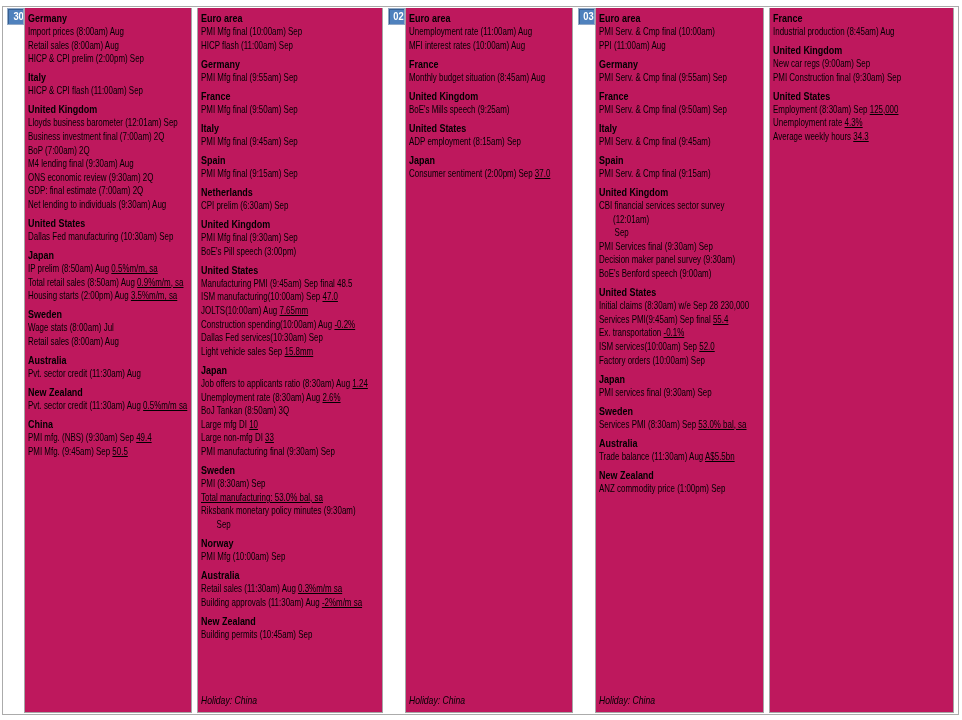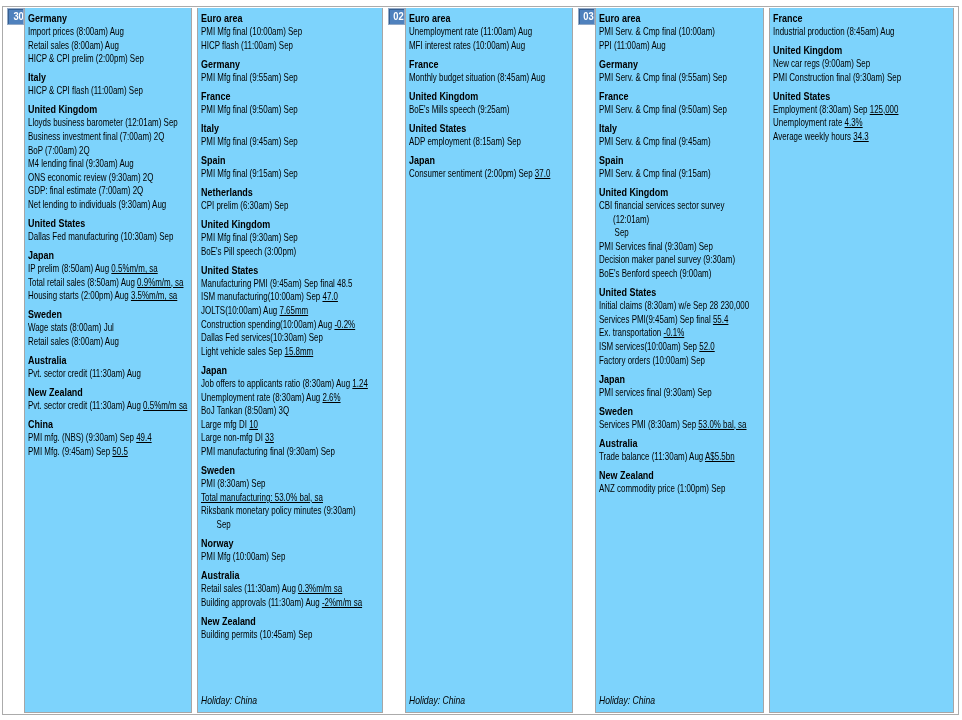--- a/index.html
+++ b/index.html
@@ -7,21 +7,21 @@
     font-family:"Liberation Sans", sans-serif; color:#000; }
   .frame { position:absolute; left:2px; top:6px; width:957px; height:709px;
     border:1px solid #ababab; padding:1px 4px 1px 4px;
     display:flex; gap:5px; background:#ffffff; }
   .col { flex:1 1 0; display:flex; flex-direction:row; min-width:0;justify-content:space-between; }
   .col-header { height:17px; flex:0 0 17px; background:#4f81bd; border:1px solid #91a9c7;
     box-shadow: inset 1px 1px 0 #365f91;
     color:#ffffff; font-weight:bold; font-size:11px; line-height:15px; text-align:center;
     overflow:hidden; white-space:nowrap; }
   .col-header .hlabel { display:inline-block; transform:scaleX(0.85); transform-origin:50% 50%; }
-  .col-body { flex:1 1 auto; background:#7dd3fc; border:1px solid #a6a6a6; border-top:none;
+  .col-body { flex:1 1 auto; background:#be185d; border:1px solid #a6a6a6; border-top:none;
     padding:2px 3px 3px 3px; display:flex; flex-direction:column; overflow:hidden; }
   .country { font-weight:bold; font-size:11.5px; line-height:14px; margin-top:4.5px;
     transform:scaleX(0.78); transform-origin:0 0; width:128.2%; white-space:nowrap; }
   .country:first-child { margin-top:1px; }
   .event { font-size:10.2px; line-height:13.6px;
     transform:scaleX(0.78); transform-origin:0 0; width:128.2%;
     padding-left:18px; text-indent:-18px; }
   .event .uval { text-decoration:underline; }
   .event.indent { padding-left:20px; text-indent:0; }
   .holiday { margin-top:auto; font-size:10.5px; font-style:italic; line-height:13px;

